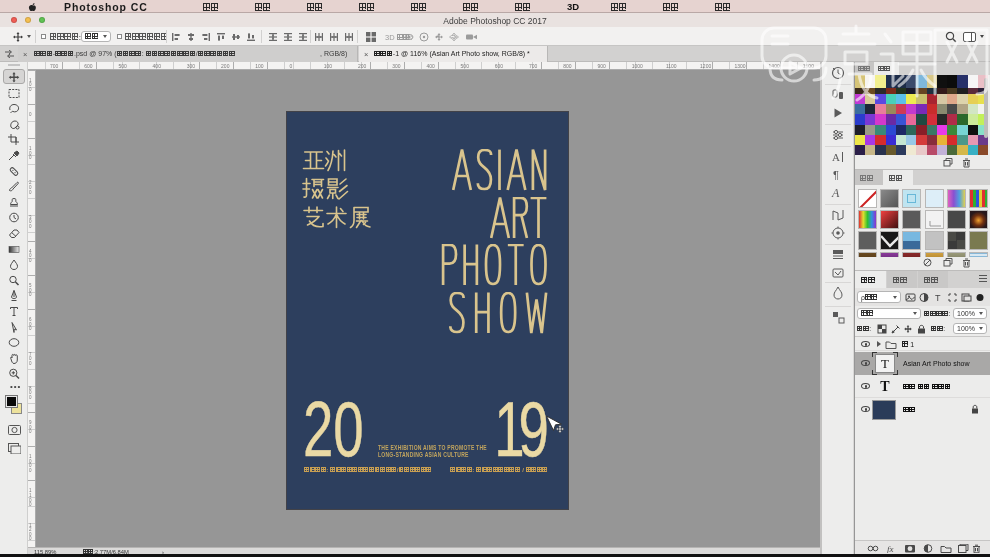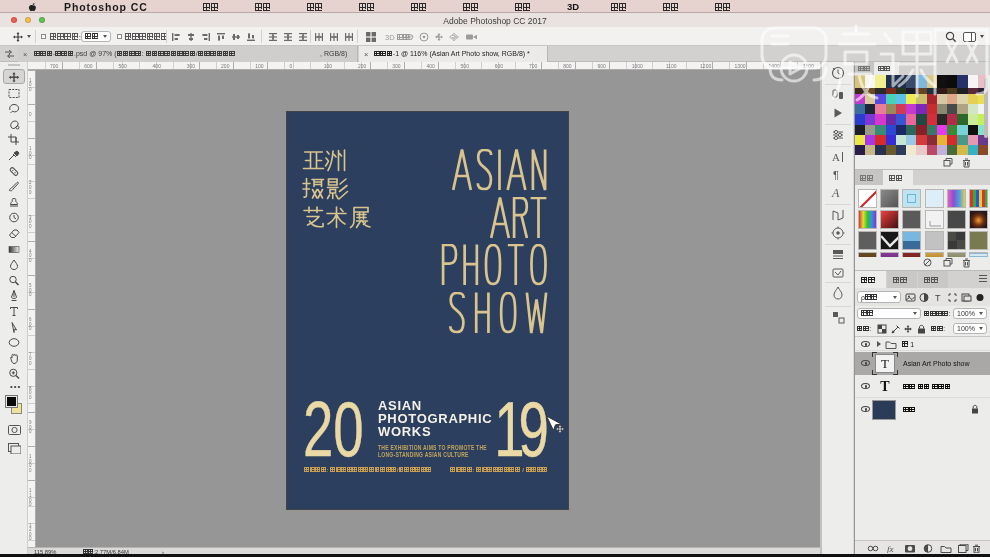--- a/index.html
+++ b/index.html
@@ -407,21 +407,20 @@
             <path d="M8.5,1 C12.7,1 15.5,4 15.5,20.5 C15.5,37 12.7,40 8.5,40 C4.3,40 1.5,37 1.5,20.5 C1.5,4 4.3,1 8.5,1 Z" transform="translate(89.00,0)" stroke="#d9c48d" stroke-width="2.7" fill="none"></path>
           </svg>
 <svg class="abs" style="left:161.5px;top:180px" width="100" height="42" viewBox="0 0 100.0 42">
             <path d="M14.6,6 C14.6,2 12.4,1 8,1 C3.9,1 1.7,3.3 1.7,8.3 C1.7,13.5 4.5,15.8 8,18.6 C11.7,21.5 14.4,24.3 14.4,30.4 C14.4,37 12.3,40 8,40 C3.7,40 1.3,38.2 1.3,34.2" transform="translate(0.00,0)" stroke="#d9c48d" stroke-width="2.7" fill="none"></path>
             <path d="M1.9,0.6 V41 M14.1,0.6 V41 M1.9,20.2 H14.1" transform="translate(25.33,0)" stroke="#d9c48d" stroke-width="2.7" fill="none"></path>
             <path d="M8.5,1 C12.7,1 15.5,4 15.5,20.5 C15.5,37 12.7,40 8.5,40 C4.3,40 1.5,37 1.5,20.5 C1.5,4 4.3,1 8.5,1 Z" transform="translate(50.67,0)" stroke="#d9c48d" stroke-width="2.7" fill="none"></path>
             <path d="M0.9,0.6 L5.3,41 L10.5,7.5 L15.7,41 L20.1,0.6" transform="translate(77.00,0)" stroke="#d9c48d" stroke-width="2.7" fill="none"></path>
           </svg>
 <div class="abs" style="left:16px;top:278px;font-size:78px;line-height:78px;color:#ead9a4;transform:scaleX(.70);transform-origin:0 0;-webkit-text-stroke:.5px #ead9a4">20</div>
 <div class="abs" style="right:19px;top:278px;font-size:78px;line-height:78px;color:#ead9a4;transform:scaleX(.70);transform-origin:100% 0;-webkit-text-stroke:.5px #ead9a4;letter-spacing:-9px;padding-right:9px">19</div>
-<div class="abs" style="left:91px;top:286.5px;font-size:13px;line-height:13.4px;font-weight:bold;color:#f4f1e8;letter-spacing:.7px">ASIAN<br>PHOTOGRAPHIC<br>WORKS</div>
 <div class="abs" style="left:91px;top:332.2px;font-size:6.3px;line-height:7.1px;color:#c2a55e;letter-spacing:.3px;font-weight:bold;transform:scaleX(.8);transform-origin:0 0;white-space:nowrap">THE EXHIBITION AIMS TO PROMOTE THE<br>LONG-STANDING ASIAN CULTURE</div>
 <div class="abs" style="left:17px;top:354px;font-size:6.2px;--c:#c89f52;color:#c89f52;font-weight:bold"><b class="cj"></b><b class="cj"></b><b class="cj"></b><b class="cj"></b>: <b class="cj"></b><b class="cj"></b><b class="cj"></b><b class="cj"></b><b class="cj"></b><b class="cj"></b><b class="cj"></b><b class="cj"></b><b class="cj"></b><b class="cj"></b><b class="cj"></b><b class="cj"></b>/<b class="cj"></b><b class="cj"></b><b class="cj"></b><b class="cj"></b><b class="cj"></b><b class="cj"></b></div>
 <div class="abs" style="left:163px;top:354px;font-size:6.2px;--c:#c89f52;color:#c89f52;font-weight:bold"><b class="cj"></b><b class="cj"></b><b class="cj"></b><b class="cj"></b>: <b class="cj"></b><b class="cj"></b><b class="cj"></b><b class="cj"></b><b class="cj"></b><b class="cj"></b><b class="cj"></b><b class="cj"></b> / <b class="cj"></b><b class="cj"></b><b class="cj"></b><b class="cj"></b></div>
 </div>
 <svg class="abs" style="left:509px;top:345px" width="24" height="22" viewBox="0 0 24 22">
           <path d="M1.5 1 L8.5 15.5 L10.5 9.8 L16.5 9.2Z" fill="#fff" stroke="#333" stroke-width="1"></path>
           <path d="M15 10 L16.5 12 H15.7 V13.4 H17.1 V12.6 L19 14 L17.1 15.4 V14.6 H15.7 V16 H16.5 L15 18 L13.5 16 H14.3 V14.6 H12.9 V15.4 L11 14 L12.9 12.6 V13.4 H14.3 V12 H13.5Z" fill="#fff" stroke="#333" stroke-width=".5"></path>
         </svg>
 </div>
 <div class="abs" style="left:28px;top:485px;width:792px;height:7px;background:#dbdad9;border-top:1px solid #b5b4b3">

